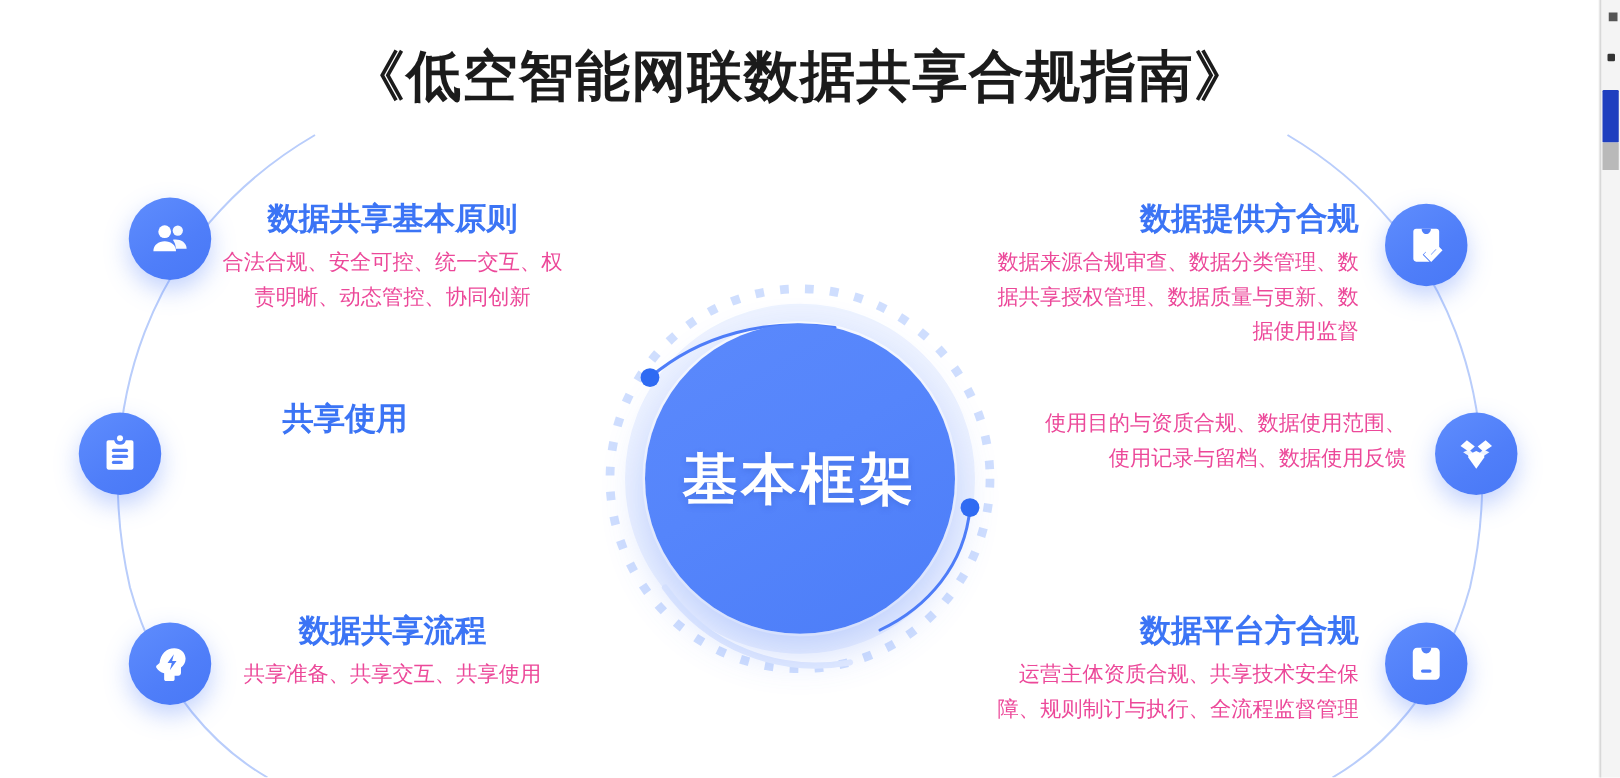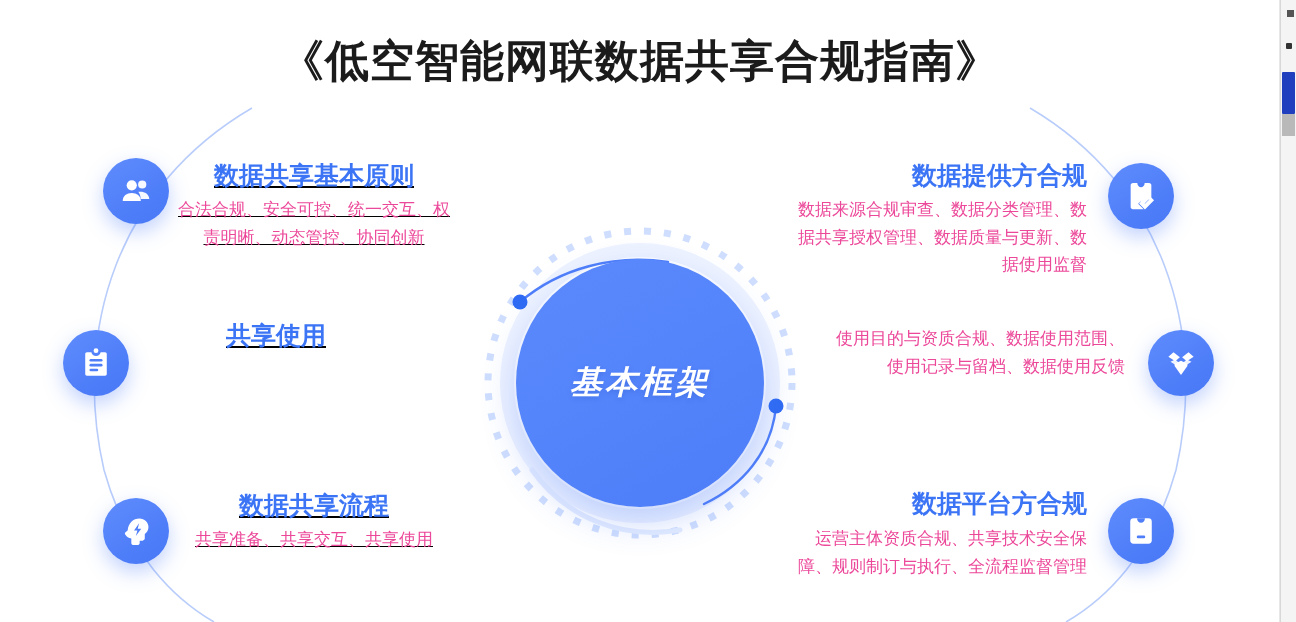--- a/index.html
+++ b/index.html
@@ -36,26 +36,25 @@
     position:absolute;
     left:516px; top:259px;
     width:248px; height:248px;
     border-radius:50%;
     background:linear-gradient(150deg,#5b89fc 0%,#5585fb 45%,#4c7df8 100%);
     box-shadow:0 14px 34px rgba(72,120,246,.30);
     display:flex; align-items:center; justify-content:center;
   }
   #hub-label {
     color:#ffffff;
-    font-size:32px;
+    font-size:44px;
     font-weight:bold;
     letter-spacing:3px;
     text-shadow:0 2px 5px rgba(40,80,190,.30);
     white-space:nowrap;
-    font-style:italic;
   }
 
   
   .item { position:absolute; }
   .icon-badge {
     position:absolute;
     width:66px; height:66px;
     border-radius:50%;
     background:linear-gradient(145deg,#5f8dfd 0%,#4f7ef9 60%,#4878f6 100%);
     box-shadow:0 8px 20px rgba(79,126,249,.35);
@@ -70,21 +69,21 @@
     color:#3b74f5;
     line-height:1.25;
     white-space:nowrap;
   }
   .it-body {
     font-size:17px;
     color:#ec4899;
     line-height:1.62;
     margin-top:5px;
   }
-  .align-left  { text-align:center;text-decoration:underline; }
+  .align-left  { text-align:center; }
   .align-right { text-align:right; }
 
   
   .left  .txtcol { width:272px; }
   .right .txtcol { width:292px; }
 
   
   #scroll-track {
     position:absolute; right:0; top:0;
     width:16px; height:622px;
@@ -217,21 +216,21 @@
   </div>
 
   <div class="item right">
     <div class="icon-badge" style="left:1108px; top:498px;">
       <svg viewBox="0 0 24 24" aria-hidden="true">
         <rect x="4.4" y="3" width="15.2" height="18" rx="2.4"></rect>
         <path d="M9.2 3h5.6c0 1.9-1.2 3.2-2.8 3.2S9.2 4.9 9.2 3z" fill="#4f7ef9"></path>
         <rect x="9" y="15.2" width="6" height="1.9" rx=".95" fill="#4f7ef9"></rect>
       </svg>
     </div>
-    <div class="txtcol align-right" style="left:795px; top:490px;font-family:Liberation Mono, monospace;">
+    <div class="txtcol align-right" style="left:795px; top:490px;">
       <div class="it-head">数据平台方合规</div>
       <div class="it-body">运营主体资质合规、共享技术安全保障、规则制订与执行、全流程监督管理</div>
     </div>
   </div>
 
 </div>
 
 <div id="edge-line"></div>
 <div id="scroll-track">
   <div id="scroll-mark-a"></div>

